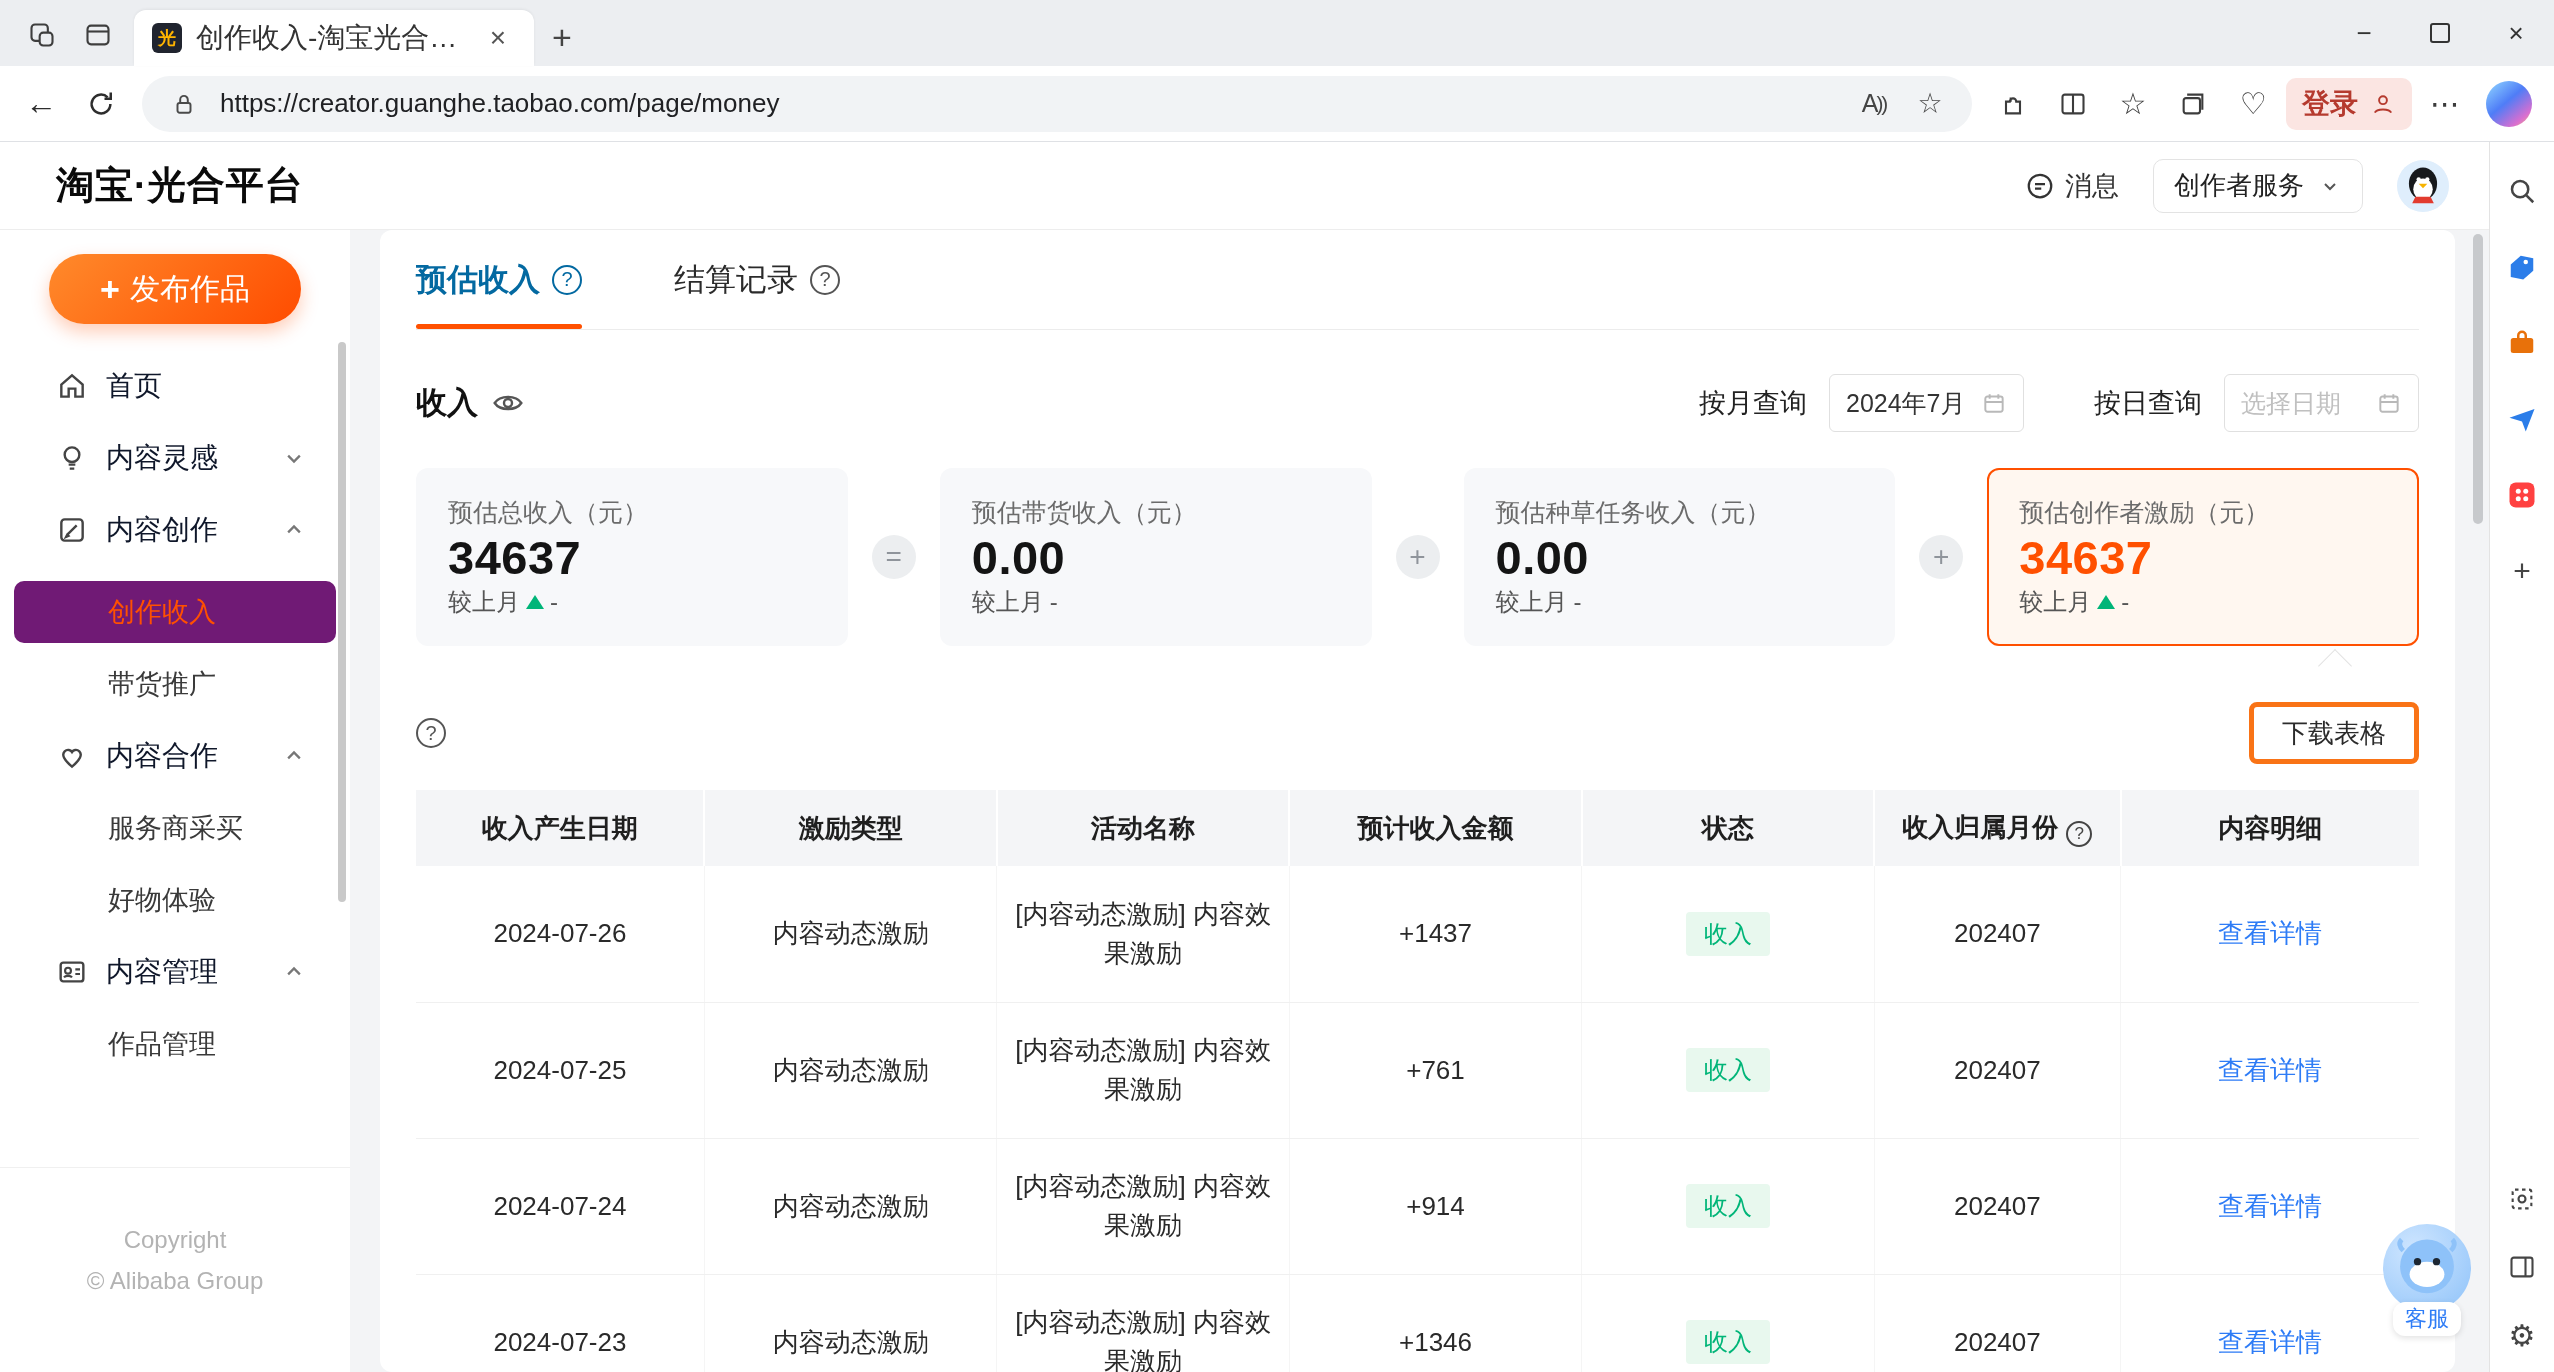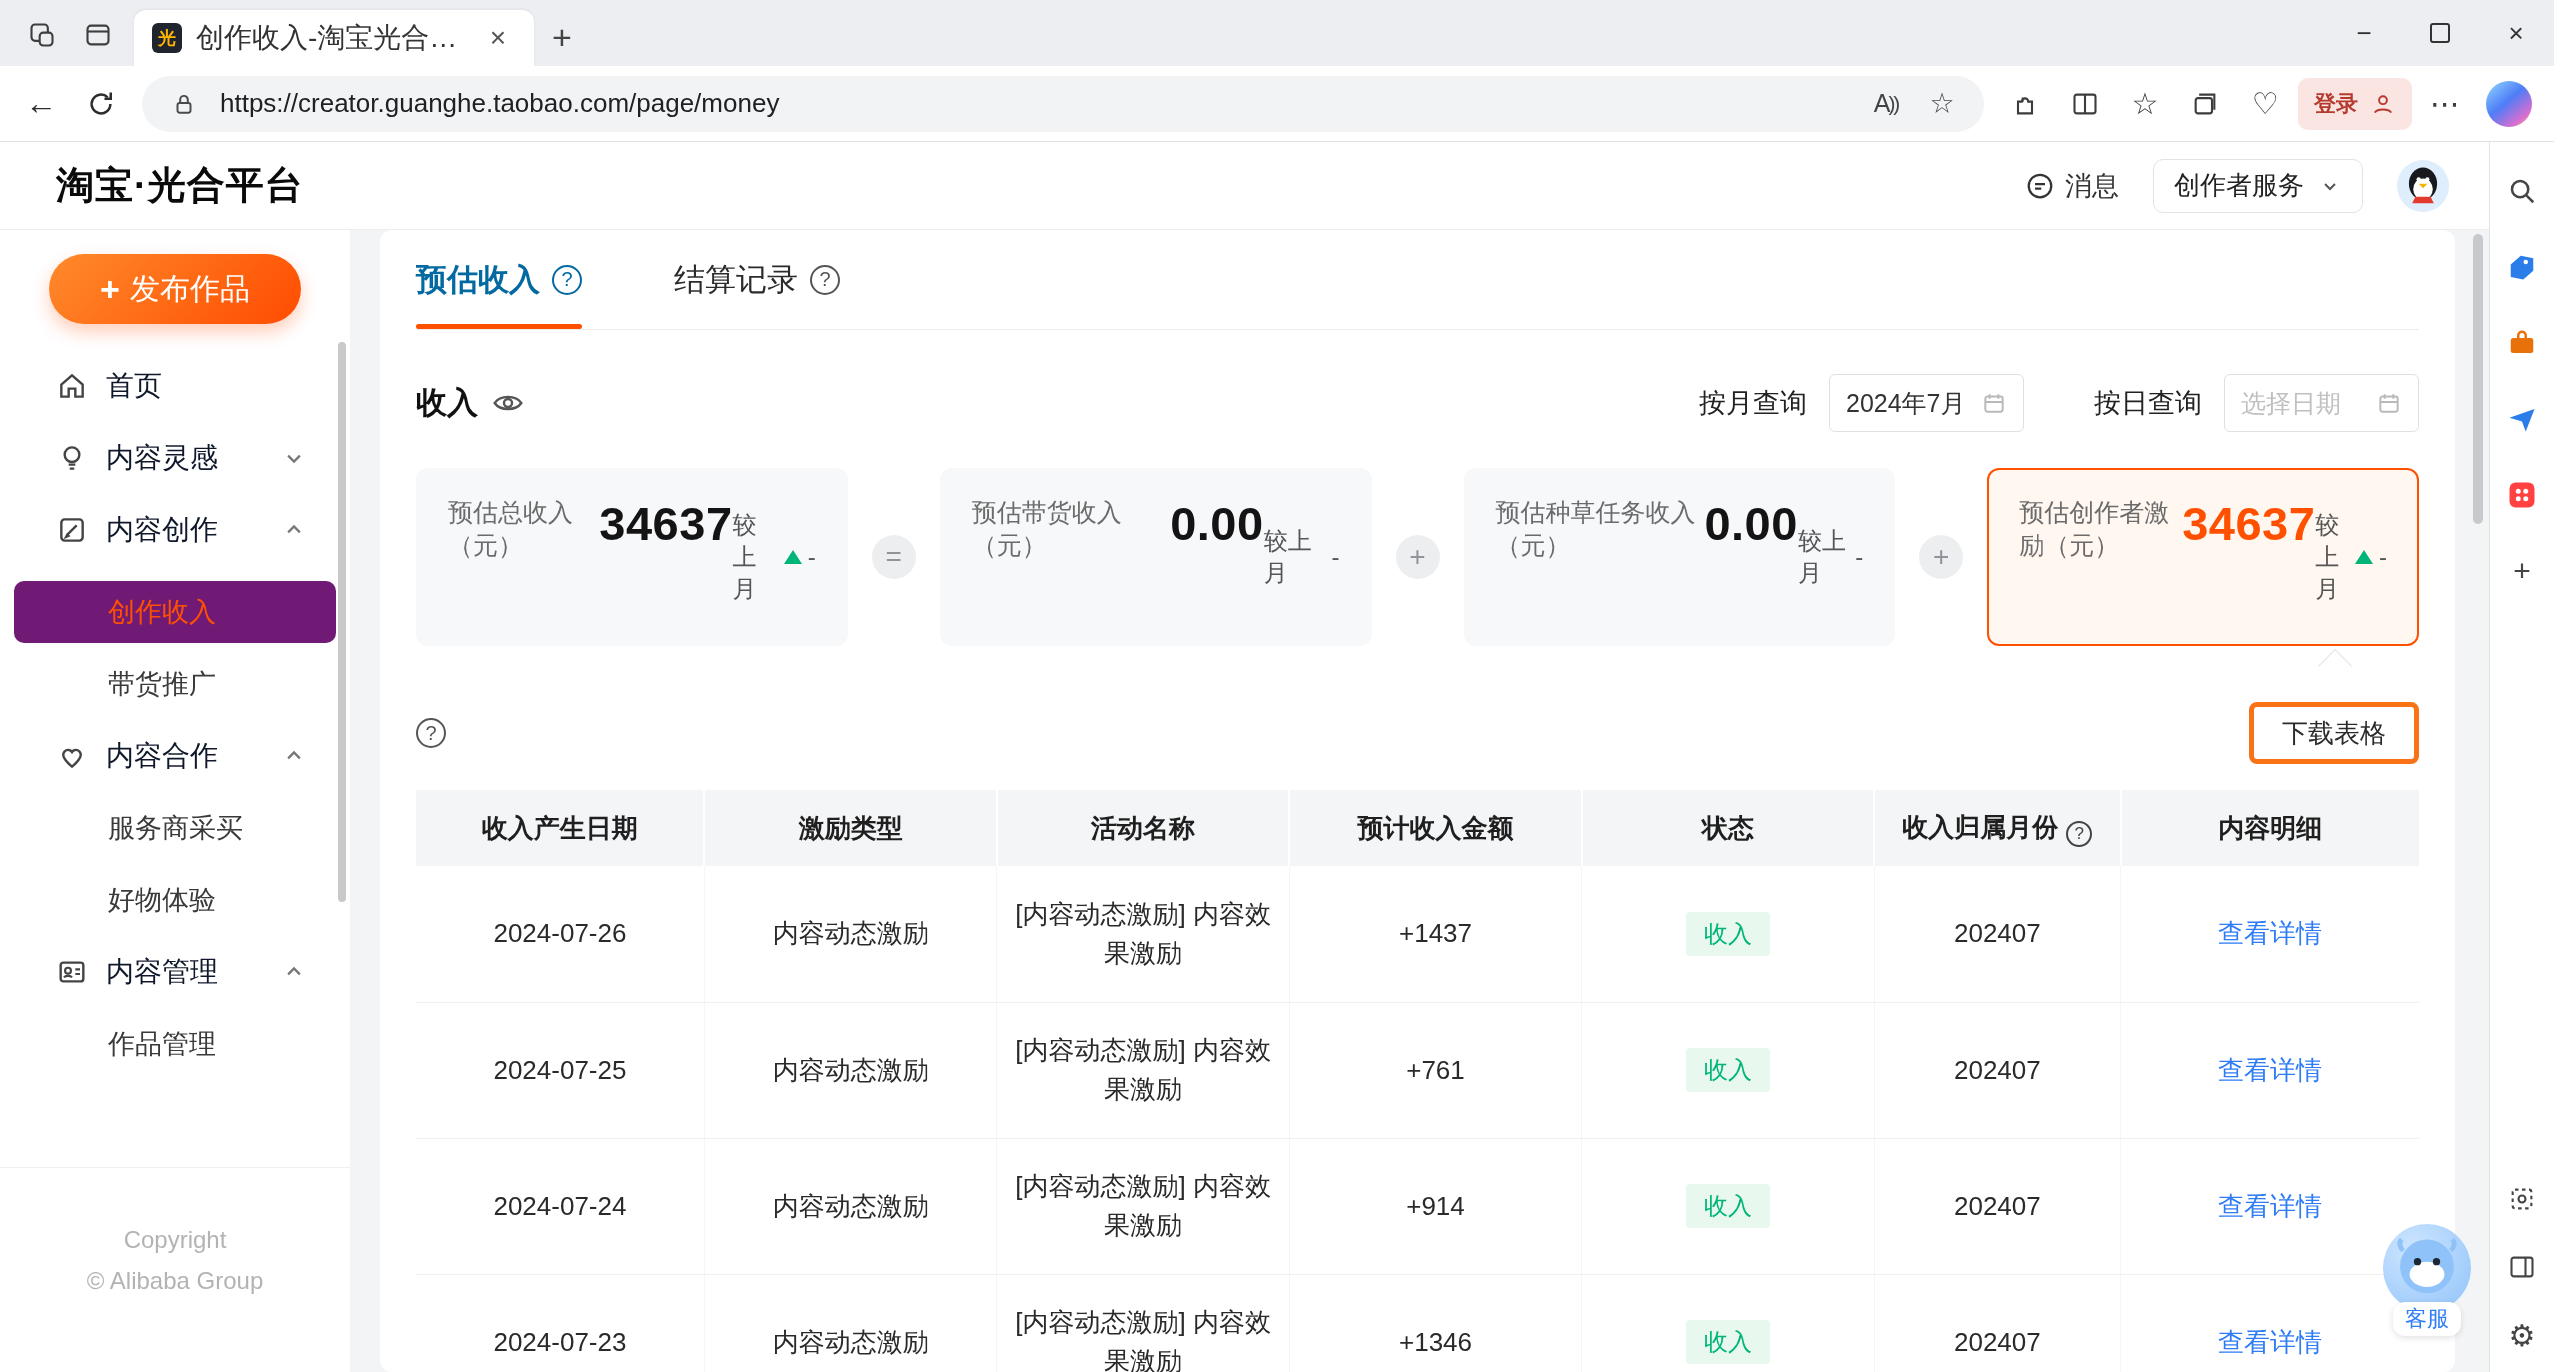--- a/index.html
+++ b/index.html
@@ -24,21 +24,21 @@
 
   
   .navbar{height:76px;background:#fff;display:flex;align-items:center;padding:0 14px;gap:6px;border-bottom:1px solid #dfe1e5;flex:none;}
   .nav-btn{width:54px;height:54px;border-radius:8px;font-size:32px;color:#2d2d2d;flex:none;}
   .addressbar{flex:1;height:56px;background:#f1f3f5;border-radius:28px;display:flex;align-items:center;padding:0 22px;gap:16px;min-width:0;margin:0 8px;}
   .url-text{font-size:26px;color:#202124;flex:1;white-space:nowrap;overflow:hidden;}
   .ab-icon{width:40px;height:40px;color:#4a4a4a;flex:none;font-size:28px;}
   .read-aloud{font-size:25px;color:#444;letter-spacing:-2px;}
   .tb-icon{width:54px;height:54px;color:#3c3c3c;font-size:30px;flex:none;border-radius:8px;}
   .login-pill{height:52px;background:#fbe5e2;border-radius:10px;display:flex;align-items:center;gap:12px;padding:0 16px;flex:none;}
-  .login-pill span{color:#b53a2e;font-size:22px;font-weight:bold;}
+  .login-pill span{color:#b53a2e;font-size:28px;font-weight:bold;}
   .person-ic{color:#5a5a5a;}
   .copilot{width:46px;height:46px;border-radius:50%;background:linear-gradient(140deg,#8cd0ff 5%,#4f7df7 45%,#d96ed0 80%,#f6c06b 100%);flex:none;margin:0 8px;}
 
   
   .content{flex:1;display:flex;min-height:0;}
   .page{flex:1;display:flex;flex-direction:column;min-width:0;background:#f3f4f6;position:relative;}
   .edge-rail{width:65px;background:#fff;border-left:1px solid #e3e3e3;display:flex;flex-direction:column;align-items:center;padding:26px 0 14px;gap:30px;flex:none;}
   .rail-icon{width:46px;height:46px;color:#454545;font-size:30px;}
   .rail-bottom{margin-top:auto;display:flex;flex-direction:column;gap:22px;align-items:center;}
 
@@ -76,21 +76,21 @@
   .income-row{display:flex;align-items:center;margin-top:44px;}
   .income-title{font-size:31px;font-weight:bold;color:#111;display:flex;align-items:center;gap:14px;}
   .eye{color:#555;}
   .filters{margin-left:auto;display:flex;align-items:center;gap:22px;font-size:27px;color:#222;}
   .date-input{width:195px;height:58px;border:1px solid #e0e0e0;border-radius:6px;display:flex;align-items:center;padding:0 16px;font-size:25px;color:#333;background:#fff;cursor:pointer;}
   .date-input .cal{margin-left:auto;color:#b9b9b9;}
   .placeholder{color:#c0c0c0;}
   .filter-gap{width:26px;}
 
   .stat-row{display:flex;align-items:center;margin-top:36px;}
-  .stat-card{flex:1;background:#f7f8fa;border:2px solid transparent;border-radius:12px;padding:26px 30px;height:178px;display:flex;flex-direction:row;justify-content:space-between;cursor:pointer;}
+  .stat-card{flex:1;background:#f7f8fa;border:2px solid transparent;border-radius:12px;padding:26px 30px;height:178px;display:flex;flex-direction:column;justify-content:space-between;cursor:pointer;}
   .stat-card.selected{background:#fff7f0;border-color:#ff5000;}
   .stat-title{font-size:25px;color:#6b6b6b;}
   .stat-value{font-size:47px;font-weight:bold;color:#141414;letter-spacing:.5px;}
   .stat-card.selected .stat-value{color:#ff5000;}
   .stat-compare{font-size:24px;color:#555;display:flex;align-items:center;gap:6px;}
   .up-tri{width:0;height:0;border-left:9px solid transparent;border-right:9px solid transparent;border-bottom:14px solid #00b578;display:inline-block;}
   .stat-gap{width:92px;display:flex;align-items:center;justify-content:center;flex:none;}
   .stat-sep{width:44px;height:44px;border-radius:50%;background:#eceef0;color:#8f949b;font-size:28px;display:flex;align-items:center;justify-content:center;}
   .caret-zone{position:relative;height:26px;}
   .caret{position:absolute;right:72px;top:8px;width:24px;height:24px;background:#fff;border-left:1px solid #e3e3e3;border-top:1px solid #e3e3e3;transform:rotate(45deg);}

